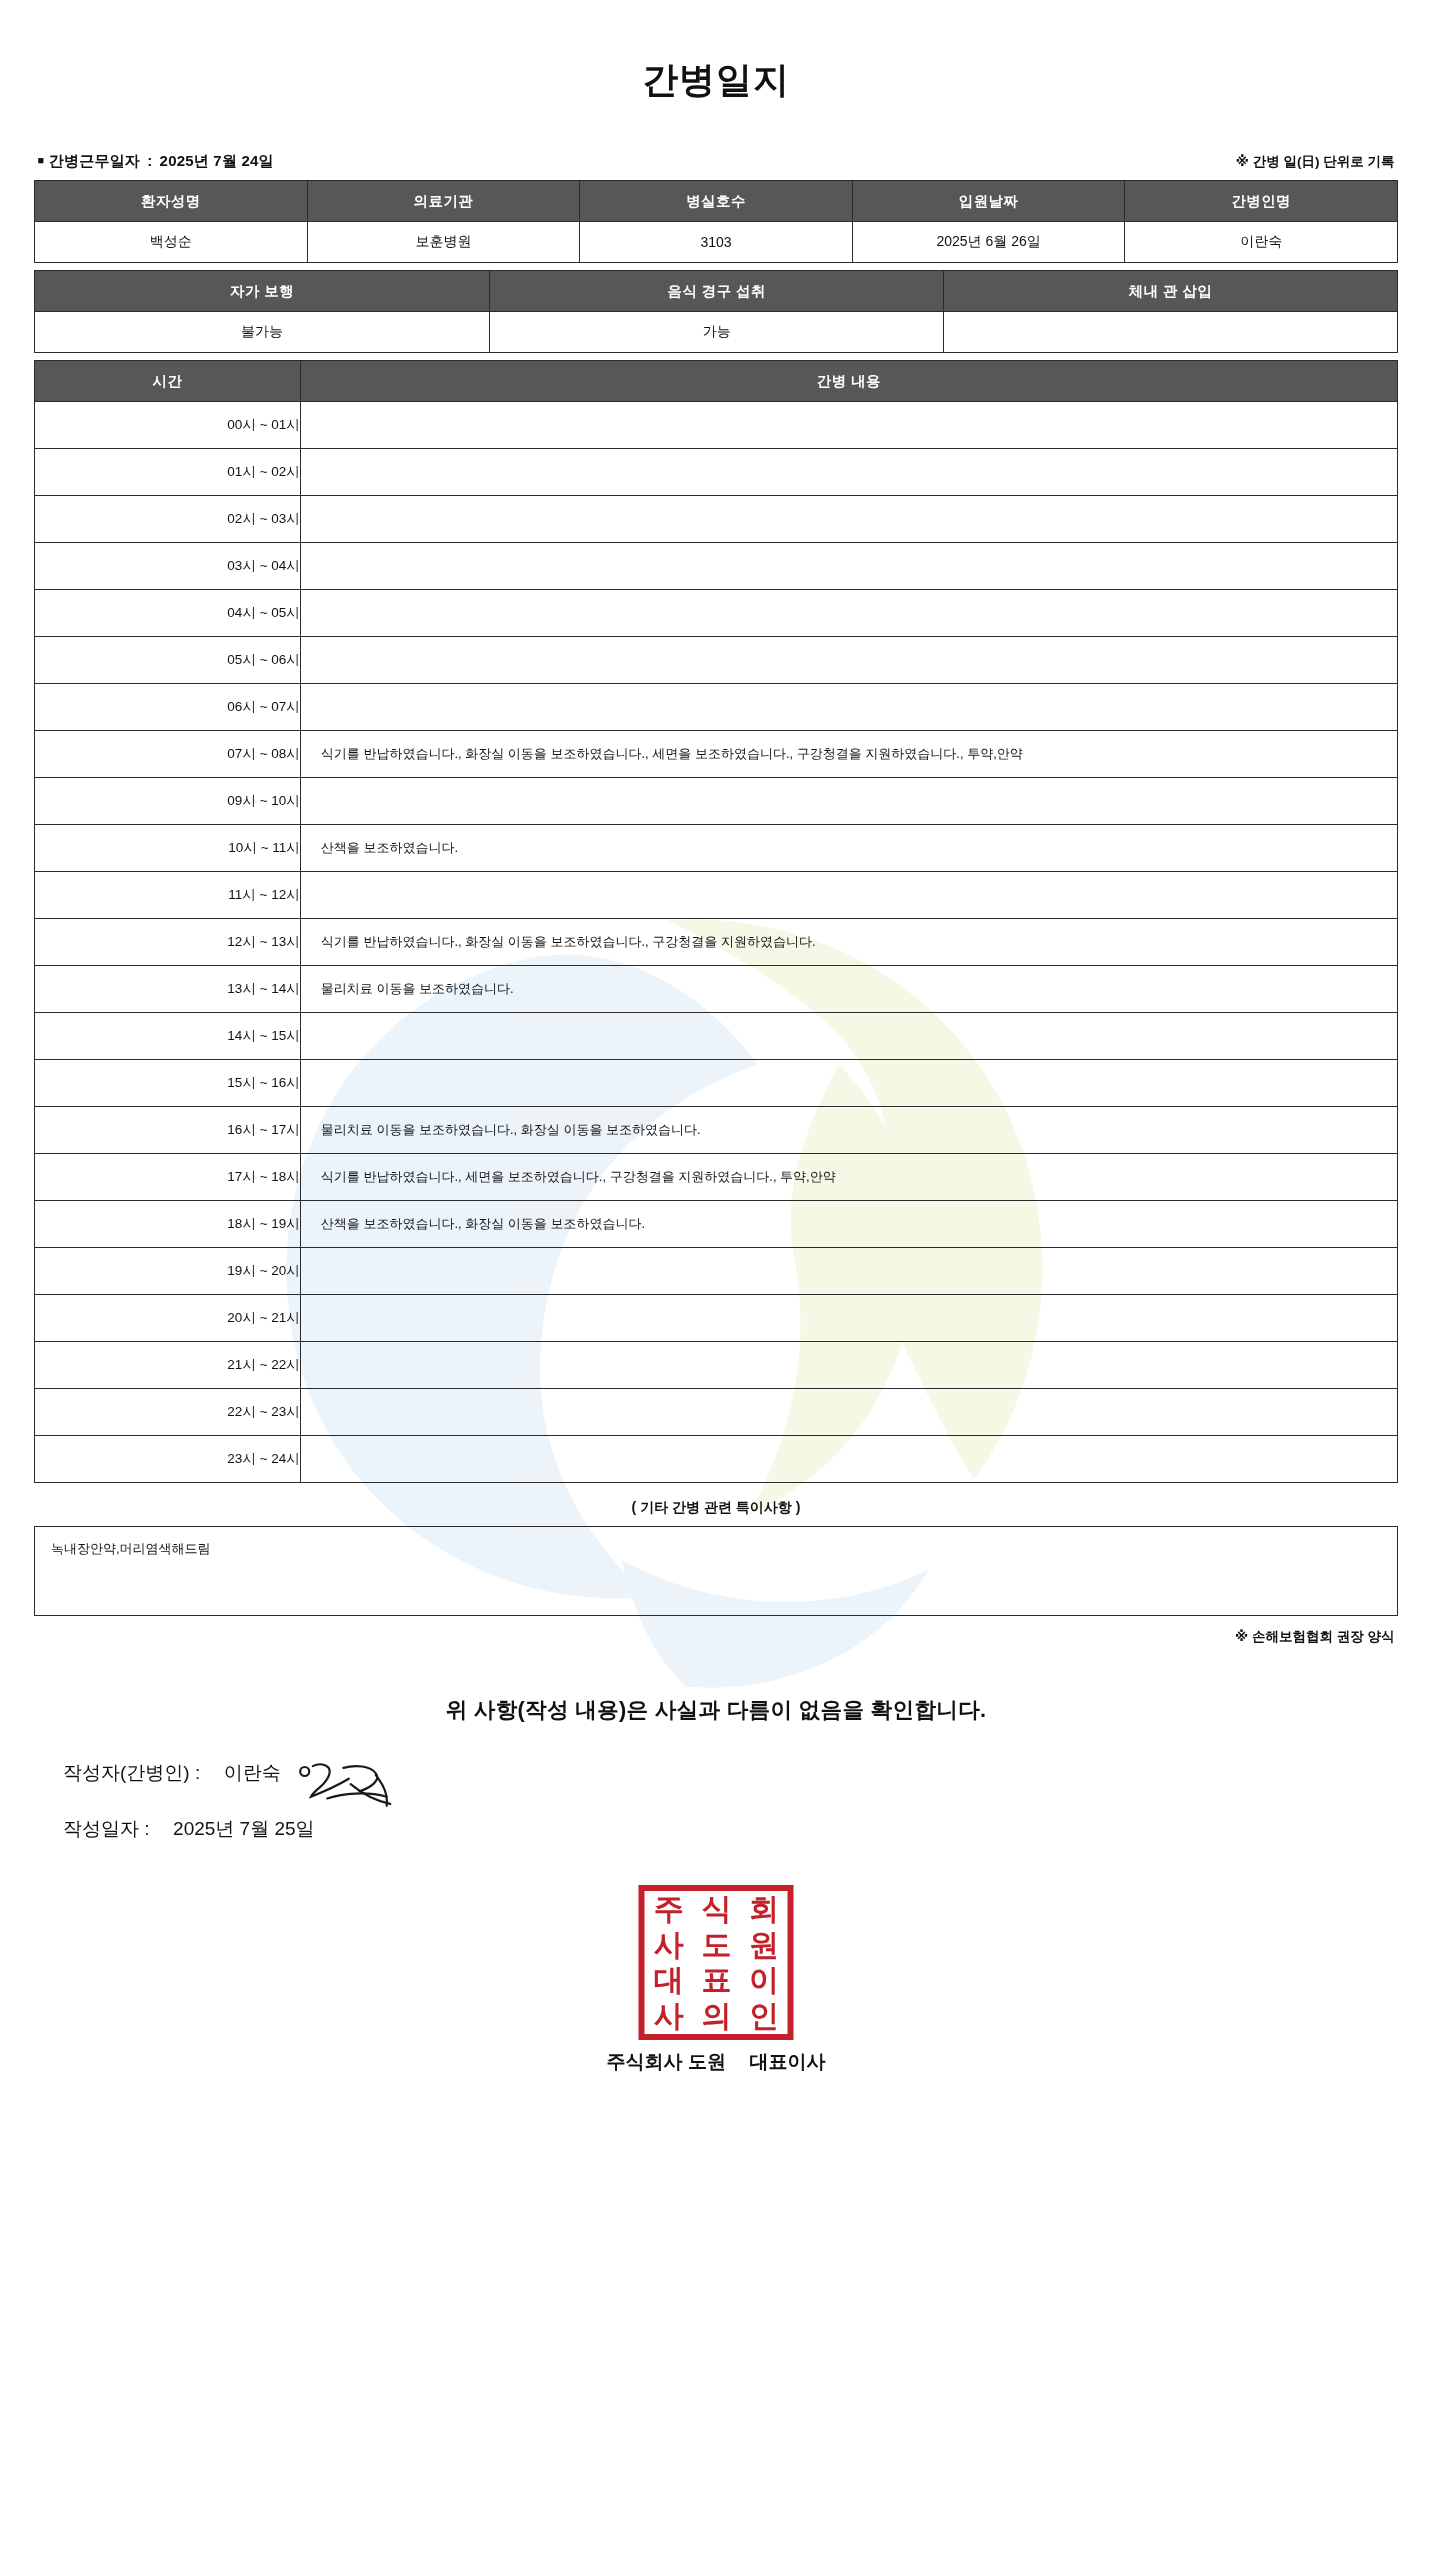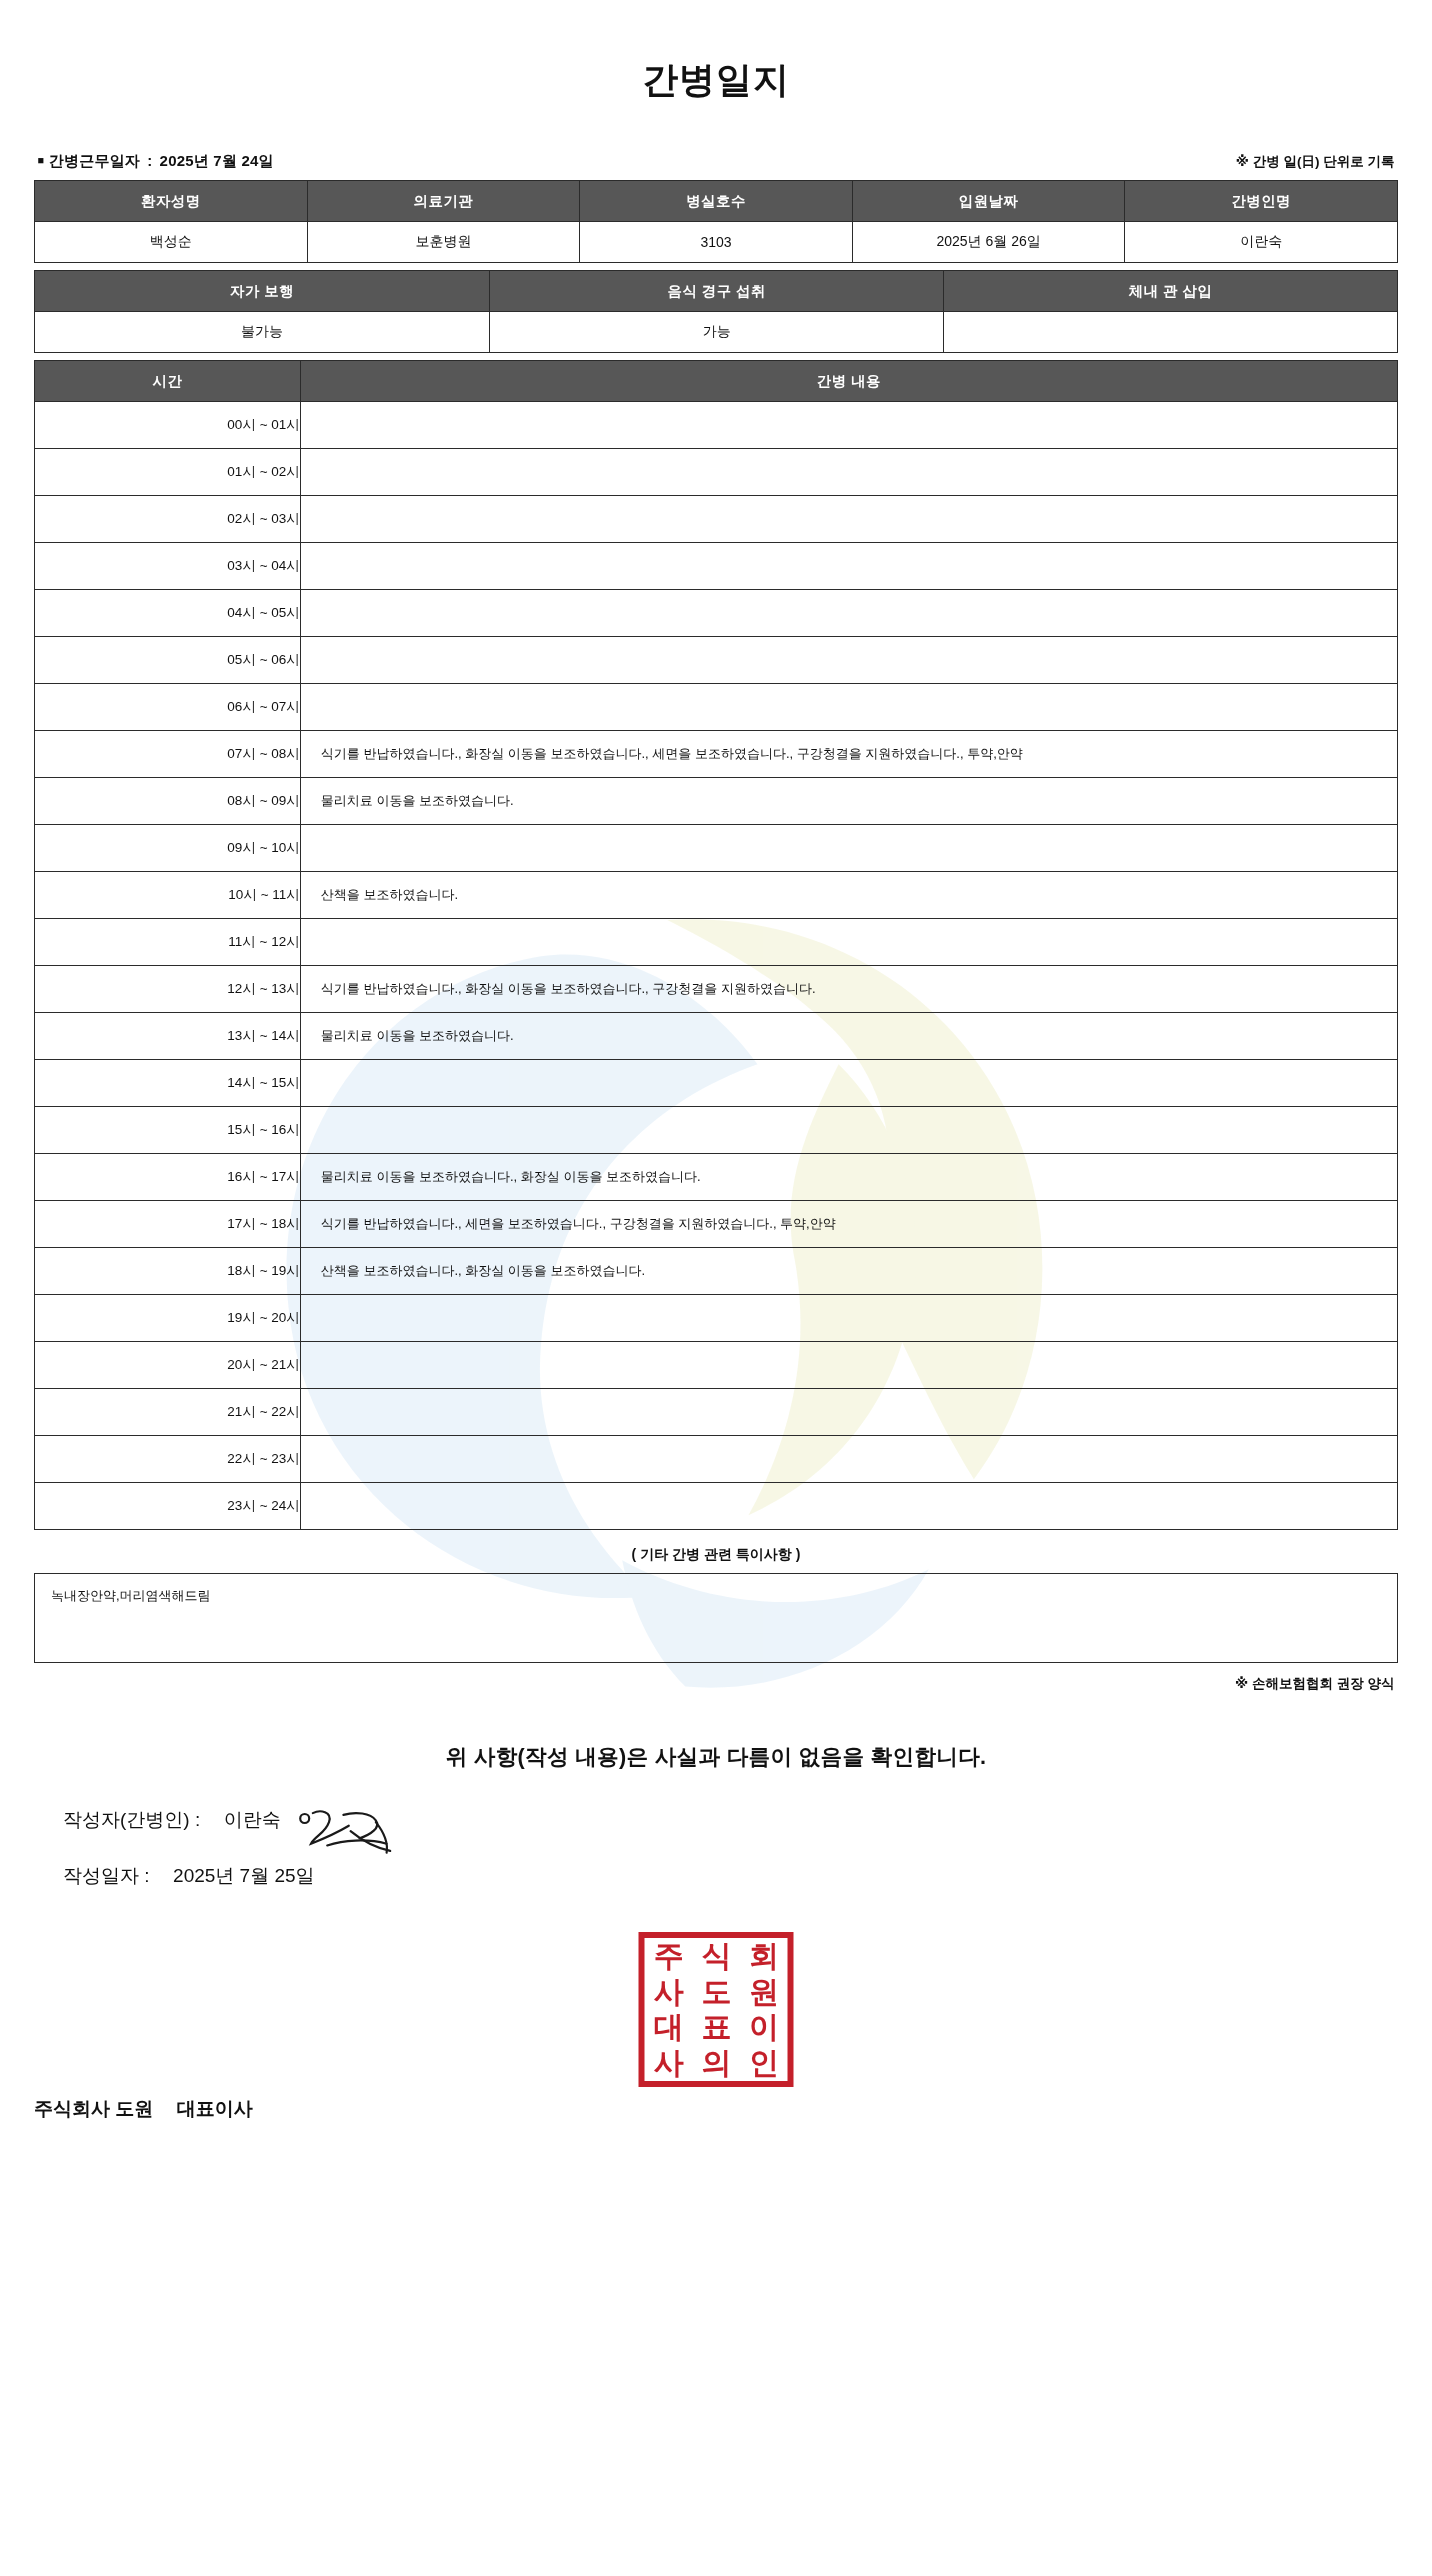--- a/index.html
+++ b/index.html
@@ -187,21 +187,21 @@
     font-weight: bold;
     font-size: 30px;
     letter-spacing: -0.9px;
     line-height: 1;
   }
   .company-line {
     position: absolute;
     left: 0;
     right: 0;
     top: 173px;
-    text-align: left;
+    text-align: center;
     font-size: 19px;
     font-weight: bold;
   }
   .company-line .gap { display: inline-block; width: 23.5px; }
 </style>
 </head>
 <body>
 
 <svg class="watermark" viewBox="0 0 1588 2856" xmlns="http://www.w3.org/2000/svg" aria-hidden="true">
   <g opacity="0.28">
@@ -305,24 +305,20 @@
           <td class="time-col">05시 ~ 06시</td>
           <td class="content-col"></td>
         </tr>
         <tr>
           <td class="time-col">06시 ~ 07시</td>
           <td class="content-col"></td>
         </tr>
         <tr>
           <td class="time-col">07시 ~ 08시</td>
           <td class="content-col">식기를 반납하였습니다., 화장실 이동을 보조하였습니다., 세면을 보조하였습니다., 구강청결을 지원하였습니다., 투약,안약</td>
-        </tr>
-        <tr>
-          <td class="time-col">08시 ~ 09시</td>
-          <td class="content-col">물리치료 이동을 보조하였습니다.</td>
         </tr>
         <tr>
           <td class="time-col">09시 ~ 10시</td>
           <td class="content-col"></td>
         </tr>
         <tr>
           <td class="time-col">10시 ~ 11시</td>
           <td class="content-col">산책을 보조하였습니다.</td>
         </tr>
         <tr>

